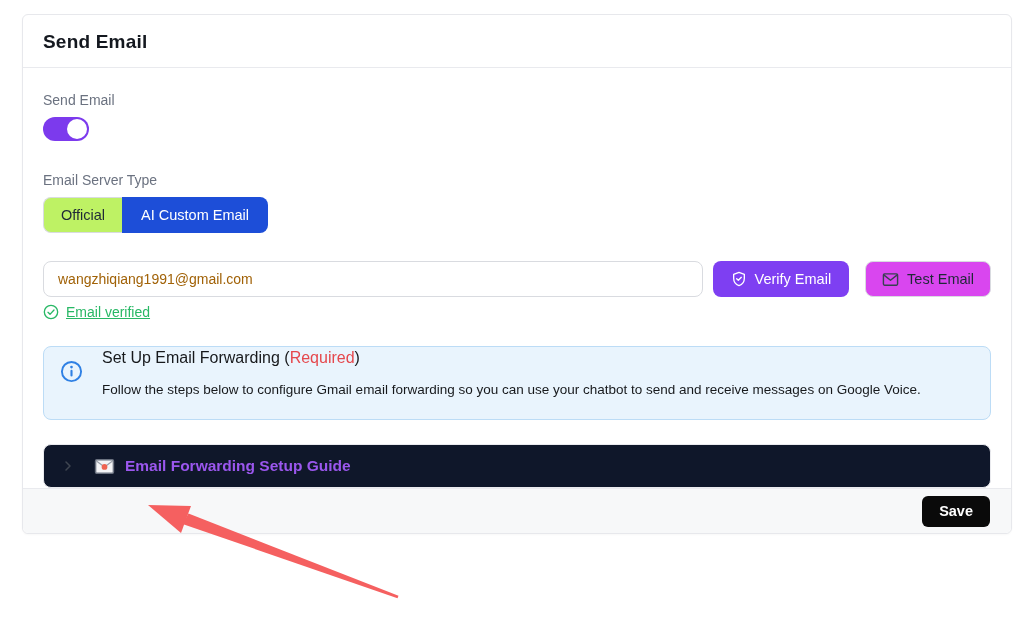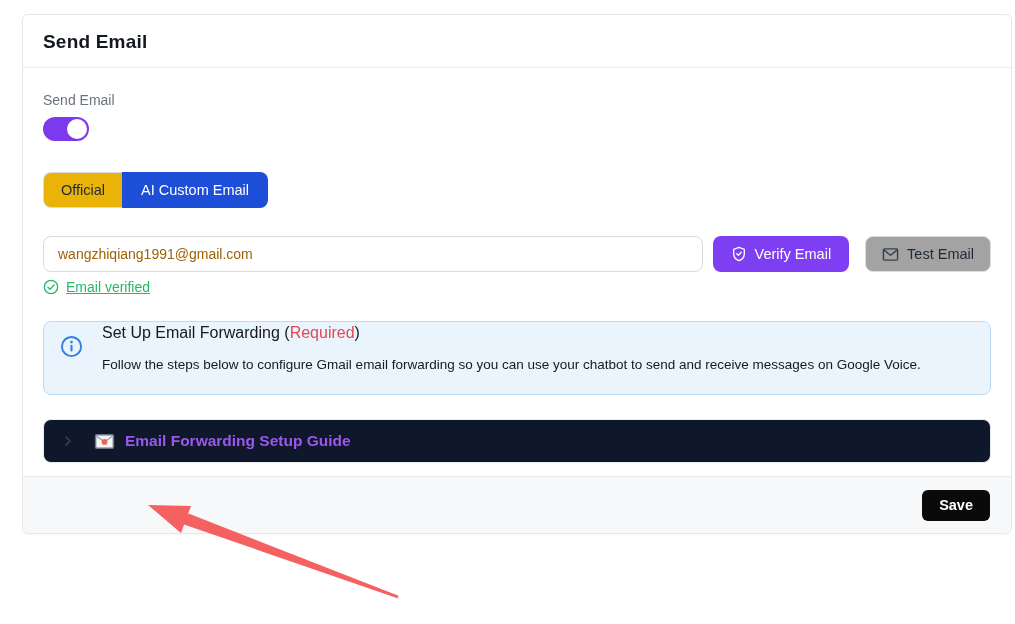--- a/index.html
+++ b/index.html
@@ -58,21 +58,21 @@
   
   .segmented { display: inline-flex; margin-bottom: 28px; }
   .seg-btn {
     height: 36px;
     display: inline-flex;
     align-items: center;
     justify-content: center;
     font-size: 14.5px;
     cursor: pointer;
     border: 1px solid #d9dbe0;
-    background: #eab308;
+    background: #bef264;
     color: #1f2937;
     padding: 0 17px;
   }
   .seg-btn.first { border-radius: 8px 0 0 8px; border-right: none; }
   .seg-btn.selected {
     background: #1d4ed8;
     border: none;
     color: #ffffff;
     border-radius: 0 8px 8px 0;
     padding: 1px 19px;
@@ -103,21 +103,21 @@
     white-space: nowrap;
     font-family: "Liberation Sans", sans-serif;
   }
   .btn-primary {
     background: #7e3ff2;
     color: #ffffff;
     border: none;
     padding: 0 18px;
   }
   .btn-outline {
-    background: #a3a3a3;
+    background: #d946ef;
     color: #1f2937;
     border: 1px solid #d9dbe0;
     padding: 0 16px;
     margin-left: 6px;
   }
   .verified-row {
     display: flex;
     align-items: center;
     gap: 7px;
     color: #28b865;
@@ -206,20 +206,21 @@
     <div class="card-title">Send Email</div>
   </div>
 
   <div class="card-body">
 
     <div class="field-label">Send Email</div>
     <div class="toggle">
       <div class="knob"></div>
     </div>
 
+    <div class="field-label">Email Server Type</div>
     <div class="segmented">
       <button class="seg-btn first">Official</button>
       <button class="seg-btn selected">AI Custom Email</button>
     </div>
 
     <div class="email-row">
       <input class="email-input" type="text" value="wangzhiqiang1991@gmail.com" style="">
       <button class="btn btn-primary">
         <span style="display:flex;align-items:center;">
           <svg width="16" height="16" viewBox="0 0 24 24" fill="none" stroke="#ffffff" stroke-width="2" stroke-linecap="round" stroke-linejoin="round">

